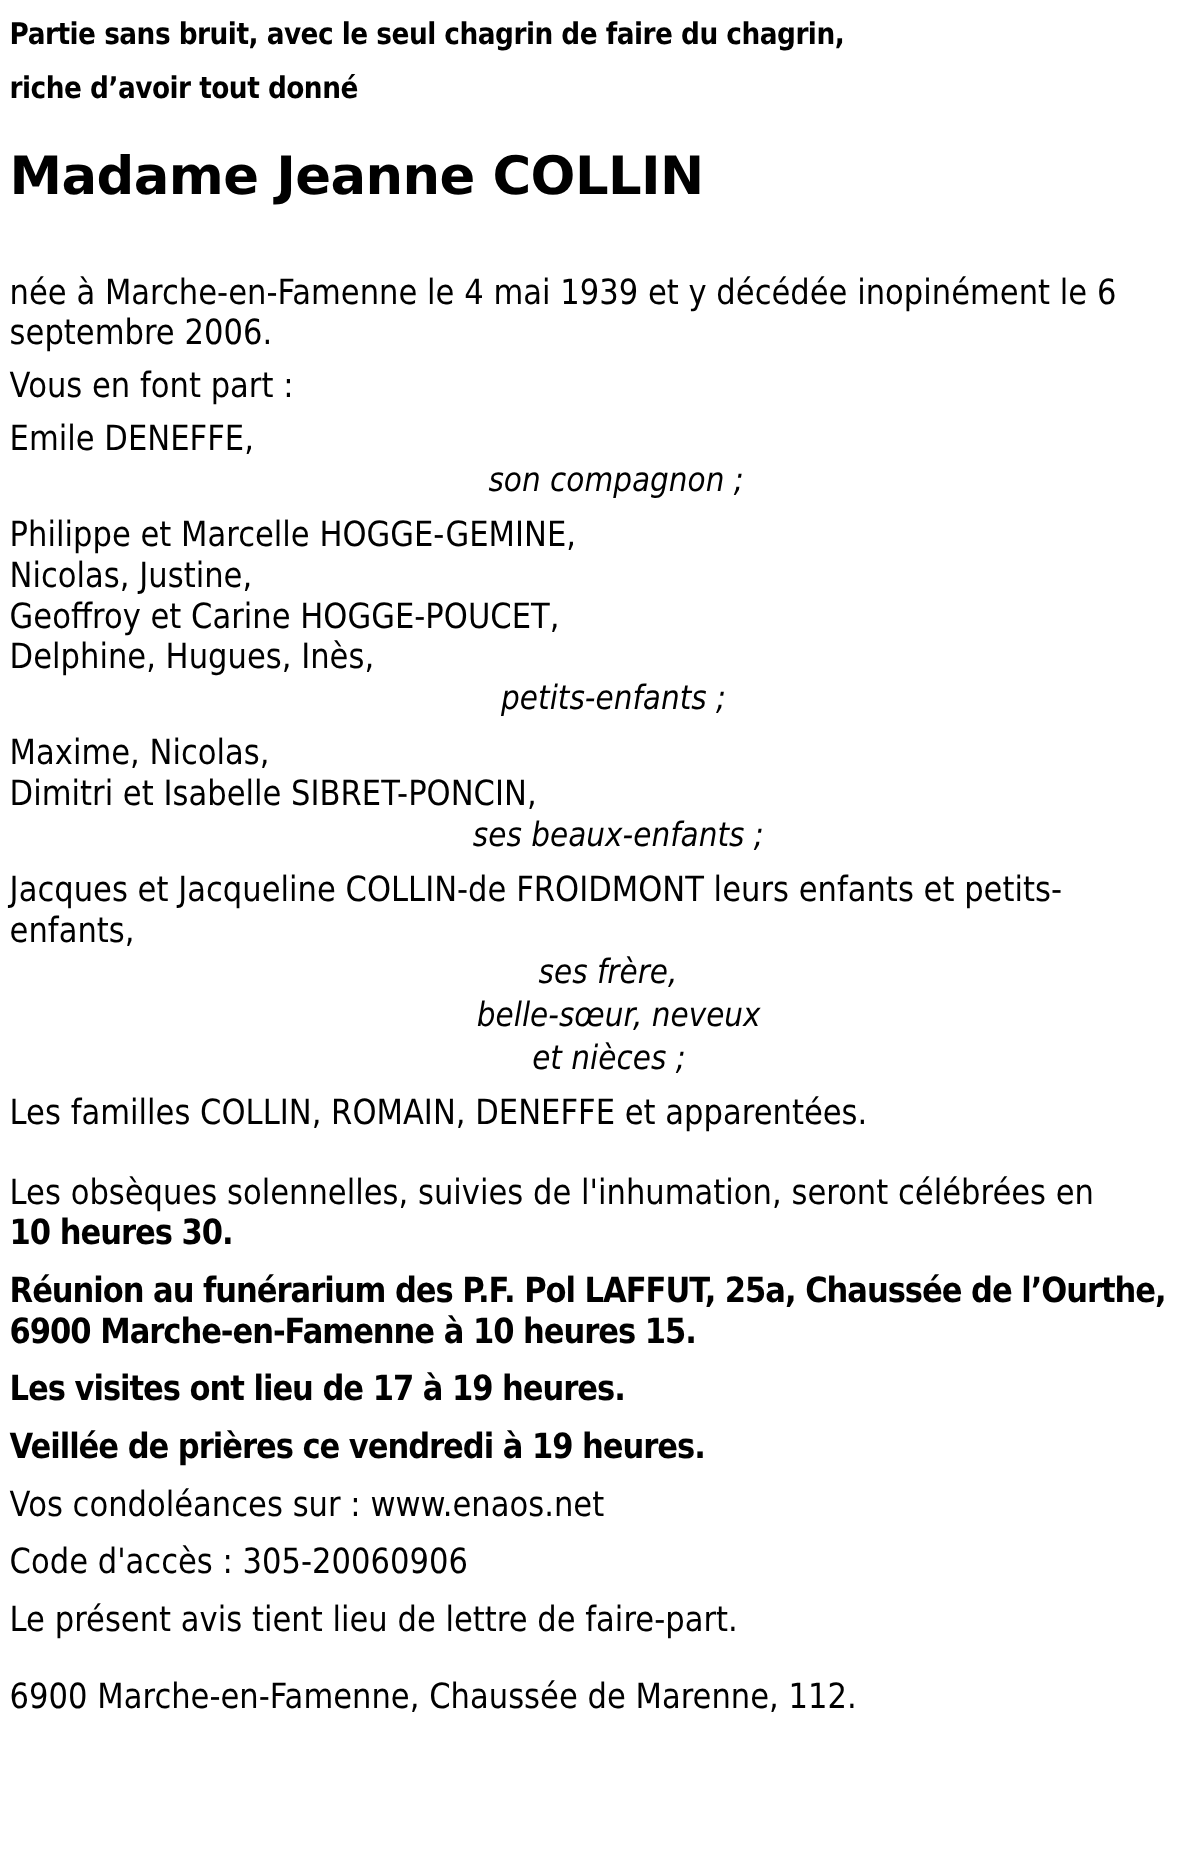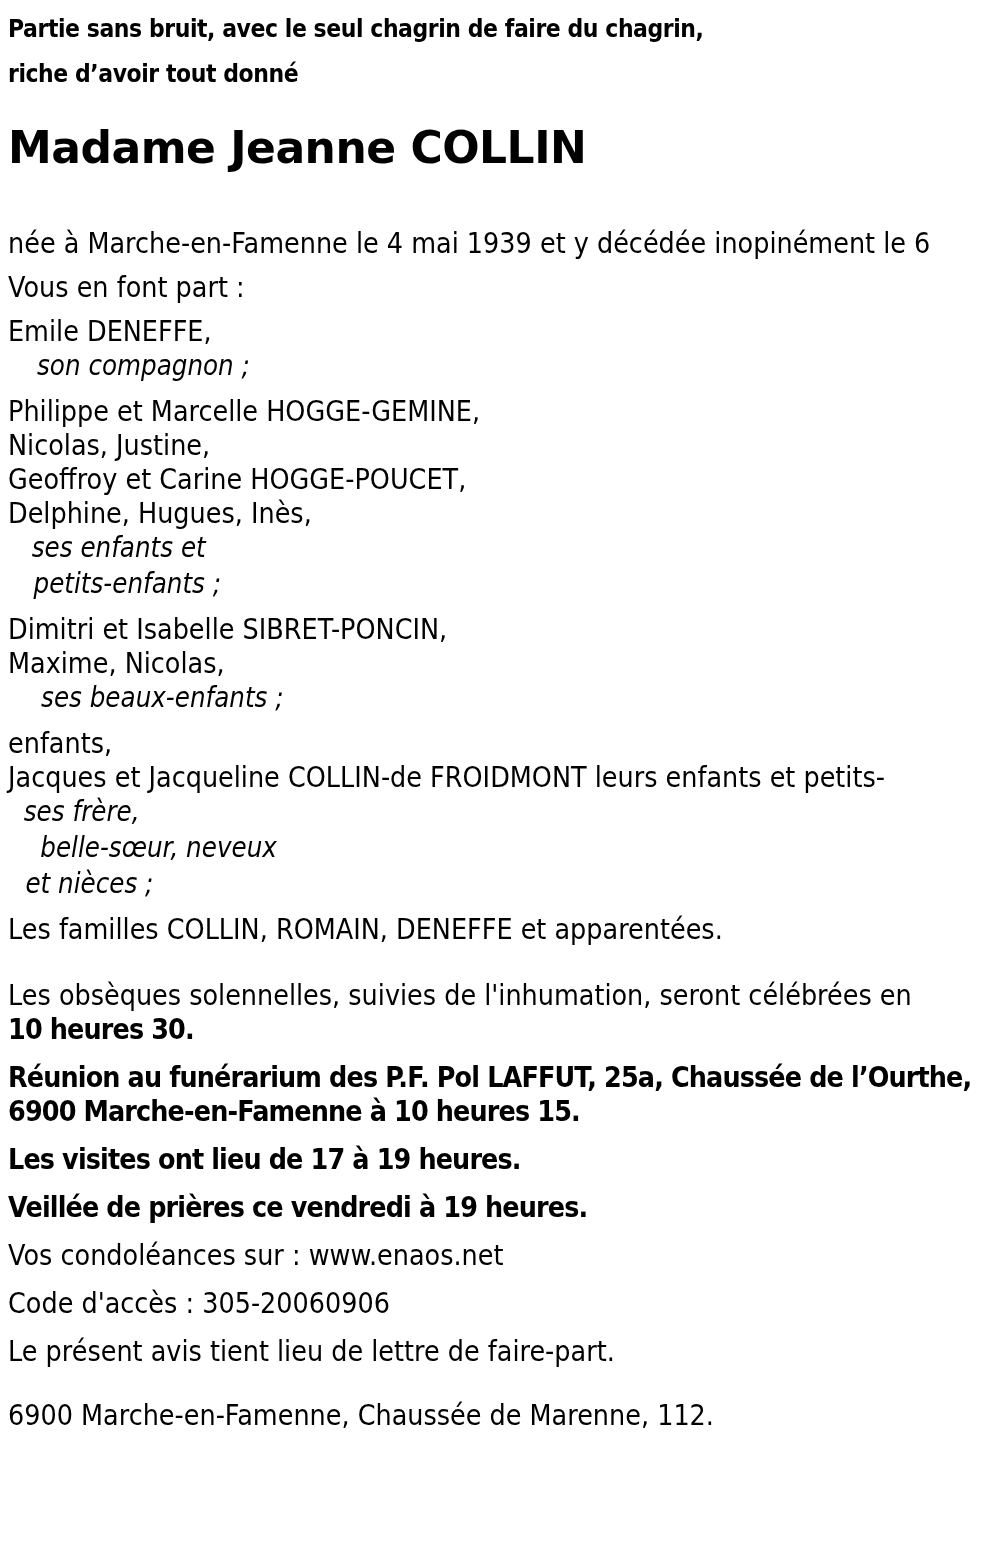--- a/index.html
+++ b/index.html
@@ -25,21 +25,21 @@
     font-size: 29px;
     white-space: nowrap;
   }
   
   .sx {
     display: inline-block;
     transform: scaleX(0.88);
     transform-origin: 0 50%;
     white-space: nowrap;
   }
-  .r { text-align: left; }
+  .r { text-align: center; }
   .r .sx { transform-origin: 100% 50%; }
   .b { font-weight: 700; letter-spacing: -1px; }
   
   .rel {
     line-height: 36px;
     font-size: 28px;
     font-style: italic;
   }
   
   .ep {
@@ -75,20 +75,23 @@
     <div class="l ep">
       <span class="sx"><span>riche d’avoir tout donné</span></span>
     </div>
 
     <h1 class="ttl">Madame Jeanne COLLIN</h1>
 
     <div class="mt52">
       <div class="l">
         <span class="sx"><span>née à Marche-en-Famenne le 4 mai 1939 et y décédée inopinément le 6</span></span>
       </div>
+      <div class="l">
+        <span class="sx"><span>septembre 2006.</span></span>
+      </div>
     </div>
 
     <div class="l mt10">
       <span class="sx"><span>Vous en font part :</span></span>
     </div>
 
     <div class="l mt10">
       <span class="sx"><span>Emile DENEFFE,</span></span>
     </div>
     <div class="l rel r">
@@ -104,45 +107,42 @@
       </div>
       <div class="l">
         <span class="sx"><span>Geoffroy et Carine HOGGE-POUCET,</span></span>
       </div>
       <div class="l">
         <span class="sx"><span>Delphine, Hugues, Inès,</span></span>
       </div>
     </div>
     <div>
       <div class="l rel r">
-        <span class="sx"><span>ses enfants et</span></span>
-      </div>
-      <div class="l rel r">
         <span class="sx"><span>petits-enfants ;</span></span>
       </div>
     </div>
 
     <div class="mt10">
       <div class="l">
+        <span class="sx"><span>Maxime, Nicolas,</span></span>
+      </div>
+      <div class="l">
         <span class="sx"><span>Dimitri et Isabelle SIBRET-PONCIN,</span></span>
-      </div>
-      <div class="l">
-        <span class="sx"><span>Maxime, Nicolas,</span></span>
       </div>
     </div>
     <div class="l rel r">
       <span class="sx"><span>ses beaux-enfants ;</span></span>
     </div>
 
     <div class="mt10">
       <div class="l">
+        <span class="sx"><span>Jacques et Jacqueline COLLIN-de FROIDMONT leurs enfants et petits-</span></span>
+      </div>
+      <div class="l">
         <span class="sx"><span>enfants,</span></span>
-      </div>
-      <div class="l">
-        <span class="sx"><span>Jacques et Jacqueline COLLIN-de FROIDMONT leurs enfants et petits-</span></span>
       </div>
     </div>
     <div>
       <div class="l rel r">
         <span class="sx"><span>ses frère,</span></span>
       </div>
       <div class="l rel r">
         <span class="sx"><span>belle-sœur, neveux</span></span>
       </div>
       <div class="l rel r">

